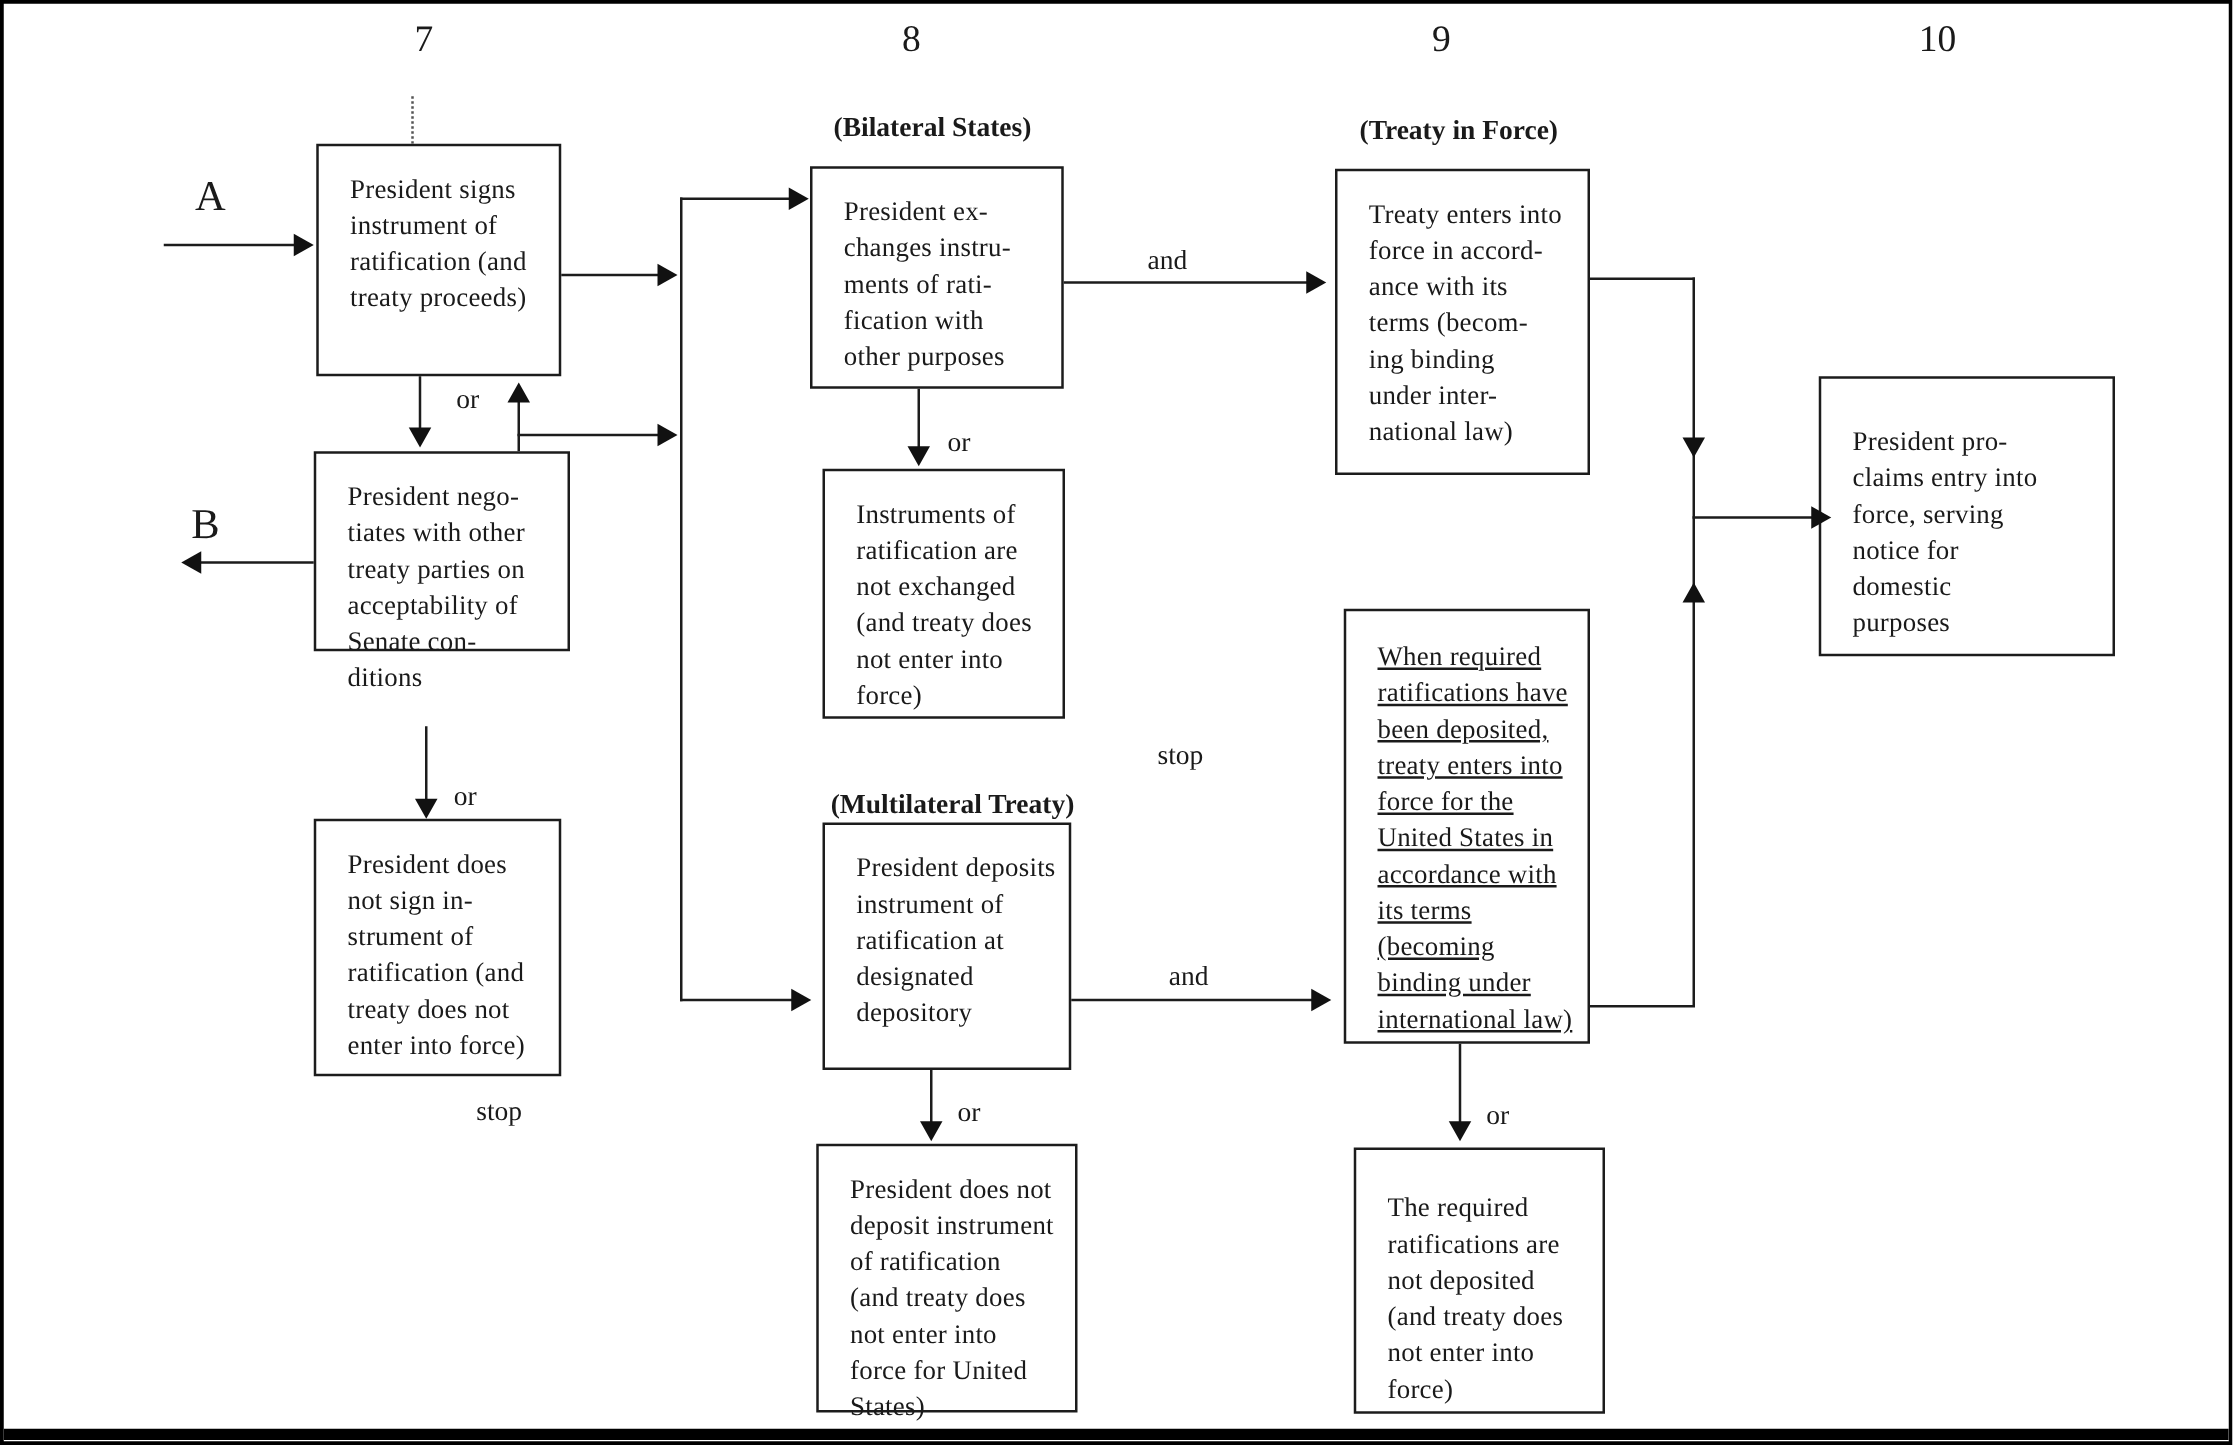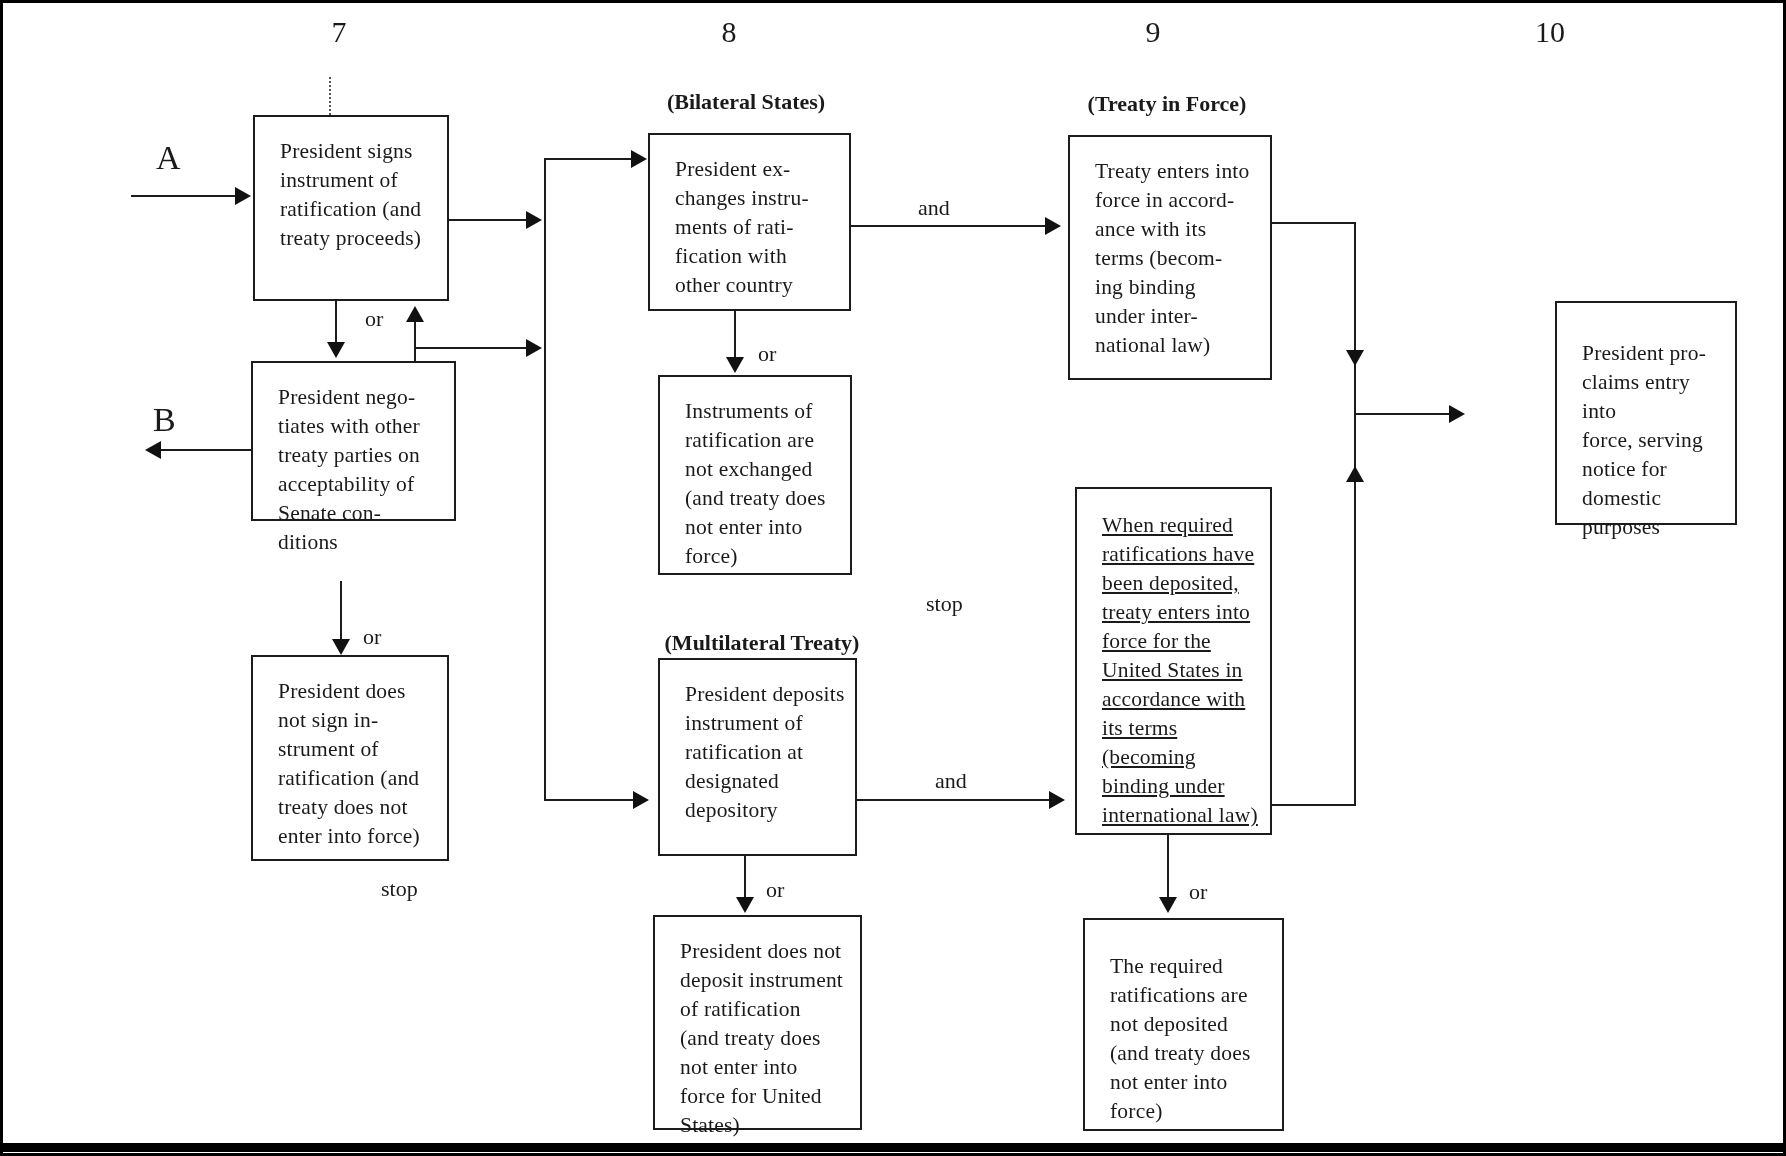--- a/index.html
+++ b/index.html
@@ -70,21 +70,21 @@
   <div class="box" style="left:248px;top:652px;width:198px;height:206px;">President does
 not sign in-
 strument of
 ratification (and
 treaty does not
 enter into force)</div>
   <div class="box" style="left:645px;top:130px;width:203px;height:178px;">President ex-
 changes instru-
 ments of rati-
 fication with
-other country</div>
+other purposes</div>
   <div class="box" style="left:655px;top:372px;width:194px;height:200px;">Instruments of
 ratification are
 not exchanged
 (and treaty does
 not enter into
 force)</div>
   <div class="box" style="left:655px;top:655px;width:199px;height:198px;">President deposits
 instrument of
 ratification at
 designated
@@ -107,21 +107,21 @@
 ratifications have
 been deposited,
 treaty enters into
 force for the
 United States in
 accordance with
 its terms
 (becoming
 binding under
 international law)</div>
-  <div class="box" style="left:1552px;top:298px;width:182px;height:224px;padding-top:36px;">President pro-
+  <div class="box" style="left:1452px;top:298px;width:237px;height:224px;padding-top:36px;">President pro-
 claims entry into
 force, serving
 notice for
 domestic
 purposes</div>
   <div class="box" style="left:1080px;top:915px;width:201px;height:213px;padding-top:32px;">The required
 ratifications are
 not deposited
 (and treaty does
 not enter into

